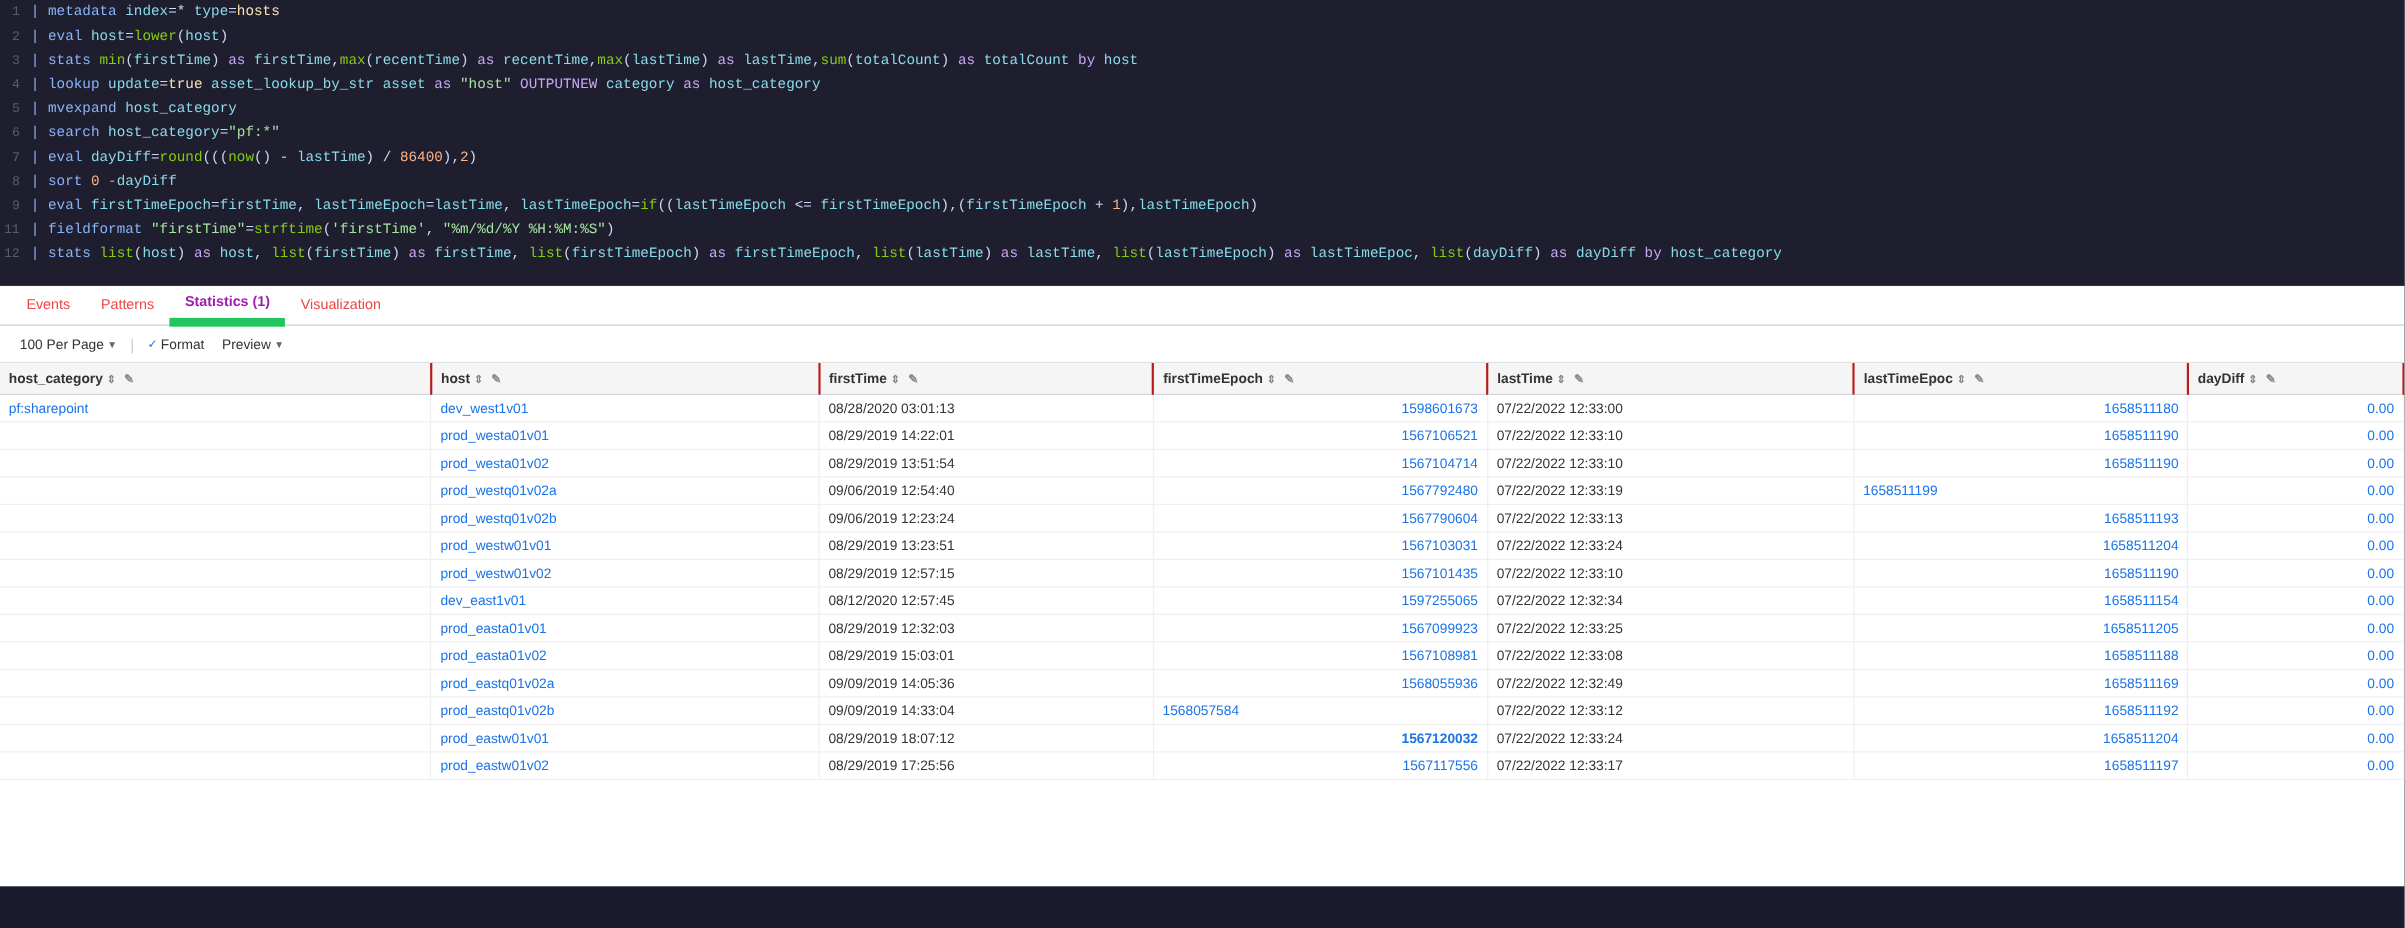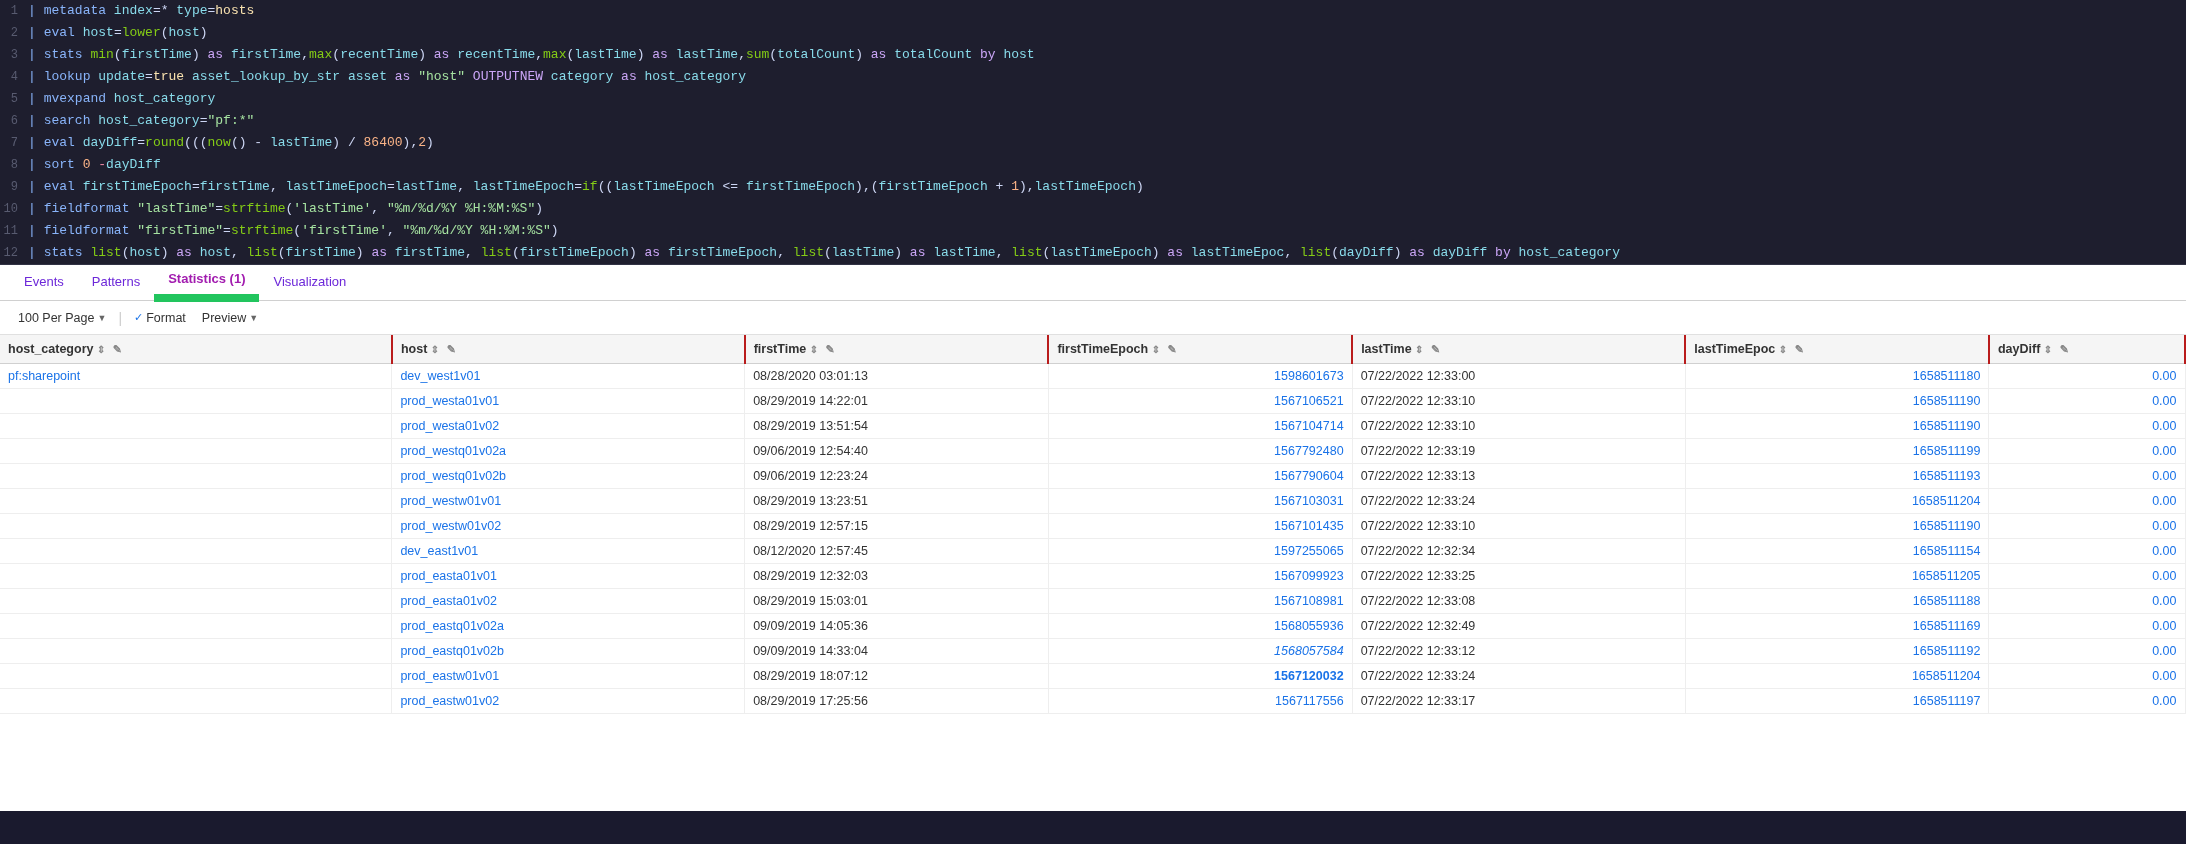--- a/index.html
+++ b/index.html
@@ -54,21 +54,21 @@
       background: #ffffff;
       border-bottom: 1px solid #d0d0d0;
       display: flex;
       align-items: center;
       padding: 0 10px;
       height: 36px;
     }
     .tab-item {
       padding: 8px 14px;
       font-size: 13px;
-      color: #6d28d9;
+      color: #ef4444;
       cursor: pointer;
       border-bottom: 2px solid transparent;
       font-family: Arial, sans-serif;
     }
     .tab-item.active {
       color: #a21caf;
       border-bottom: 8px solid #22c55e;
       font-weight: 600;
     }
 
@@ -170,24 +170,20 @@
     <span class="line-number">7</span>
     <span class="line-content"><span class="kw-pipe">|</span> <span class="kw-cmd">eval</span> <span class="kw-field">dayDiff</span>=<span class="kw-func">round</span>(((<span class="kw-func">now</span>() - <span class="kw-field">lastTime</span>) / <span class="kw-number">86400</span>),<span class="kw-number">2</span>)</span>
   </div>
     <div class="code-line">
     <span class="line-number">8</span>
     <span class="line-content"><span class="kw-pipe">|</span> <span class="kw-cmd">sort</span> <span class="kw-number">0</span> <span class="kw-operator">-</span><span class="kw-field">dayDiff</span></span>
   </div>
     <div class="code-line">
     <span class="line-number">9</span>
     <span class="line-content"><span class="kw-pipe">|</span> <span class="kw-cmd">eval</span> <span class="kw-field">firstTimeEpoch</span>=<span class="kw-field">firstTime</span>, <span class="kw-field">lastTimeEpoch</span>=<span class="kw-field">lastTime</span>, <span class="kw-field">lastTimeEpoch</span>=<span class="kw-func">if</span>((<span class="kw-field">lastTimeEpoch</span> &lt;= <span class="kw-field">firstTimeEpoch</span>),(<span class="kw-field">firstTimeEpoch</span> + <span class="kw-number">1</span>),<span class="kw-field">lastTimeEpoch</span>)</span>
-  </div>
-    <div class="code-line">
-    <span class="line-number">10</span>
-    <span class="line-content"><span class="kw-pipe">|</span> <span class="kw-cmd">fieldformat</span> <span class="kw-string">"lastTime"</span>=<span class="kw-func">strftime</span>(<span class="kw-string">'lastTime'</span>, <span class="kw-string">"%m/%d/%Y %H:%M:%S"</span>)</span>
   </div>
     <div class="code-line">
     <span class="line-number">11</span>
     <span class="line-content"><span class="kw-pipe">|</span> <span class="kw-cmd">fieldformat</span> <span class="kw-string">"firstTime"</span>=<span class="kw-func">strftime</span>(<span class="kw-string">'firstTime'</span>, <span class="kw-string">"%m/%d/%Y %H:%M:%S"</span>)</span>
   </div>
     <div class="code-line">
     <span class="line-number">12</span>
     <span class="line-content"><span class="kw-pipe">|</span> <span class="kw-cmd">stats</span> <span class="kw-func">list</span>(<span class="kw-field">host</span>) <span class="kw-keyword">as</span> <span class="kw-field">host</span>, <span class="kw-func">list</span>(<span class="kw-field">firstTime</span>) <span class="kw-keyword">as</span> <span class="kw-field">firstTime</span>, <span class="kw-func">list</span>(<span class="kw-field">firstTimeEpoch</span>) <span class="kw-keyword">as</span> <span class="kw-field">firstTimeEpoch</span>, <span class="kw-func">list</span>(<span class="kw-field">lastTime</span>) <span class="kw-keyword">as</span> <span class="kw-field">lastTime</span>, <span class="kw-func">list</span>(<span class="kw-field">lastTimeEpoch</span>) <span class="kw-keyword">as</span> <span class="kw-field">lastTimeEpoc</span>, <span class="kw-func">list</span>(<span class="kw-field">dayDiff</span>) <span class="kw-keyword">as</span> <span class="kw-field">dayDiff</span> <span class="kw-keyword">by</span> <span class="kw-field">host_category</span></span>
   </div>
   </div>
@@ -283,21 +279,21 @@
           <td>07/22/2022 12:33:10</td>
           <td class="td-link td-right" style="text-align: right;">1658511190</td>
           <td style="text-align: right;"><span class="td-link">0.00</span></td>
         </tr>
         <tr>
           <td></td>
           <td><span class="td-link">prod_westq01v02a</span></td>
           <td>09/06/2019 12:54:40</td>
           <td class="td-link td-right" style="text-align: right;">1567792480</td>
           <td>07/22/2022 12:33:19</td>
-          <td class="td-link td-right" style="text-align: right;">1658511199</td>
+          <td class="td-link td-right" style="text-align: left;">1658511199</td>
           <td style="text-align: right;"><span class="td-link">0.00</span></td>
         </tr>
         <tr>
           <td></td>
           <td><span class="td-link">prod_westq01v02b</span></td>
           <td>09/06/2019 12:23:24</td>
           <td class="td-link td-right" style="text-align: right;">1567790604</td>
           <td>07/22/2022 12:33:13</td>
           <td class="td-link td-right" style="text-align: right;">1658511193</td>
           <td style="text-align: right;"><span class="td-link">0.00</span></td>
@@ -353,21 +349,21 @@
           <td>09/09/2019 14:05:36</td>
           <td class="td-link td-right" style="text-align: right;">1568055936</td>
           <td>07/22/2022 12:32:49</td>
           <td class="td-link td-right" style="text-align: right;">1658511169</td>
           <td style="text-align: right;"><span class="td-link">0.00</span></td>
         </tr>
         <tr>
           <td></td>
           <td><span class="td-link">prod_eastq01v02b</span></td>
           <td>09/09/2019 14:33:04</td>
-          <td class="td-link td-right" style="text-align: right; font-style: italic;">1568057584</td>
+          <td class="td-link td-right" style="text-align: left;">1568057584</td>
           <td>07/22/2022 12:33:12</td>
           <td class="td-link td-right" style="text-align: right;">1658511192</td>
           <td style="text-align: right;"><span class="td-link">0.00</span></td>
         </tr>
         <tr>
           <td></td>
           <td><span class="td-link">prod_eastw01v01</span></td>
           <td>08/29/2019 18:07:12</td>
           <td class="td-link td-right" style="text-align: right; font-weight: bold;">1567120032</td>
           <td>07/22/2022 12:33:24</td>

